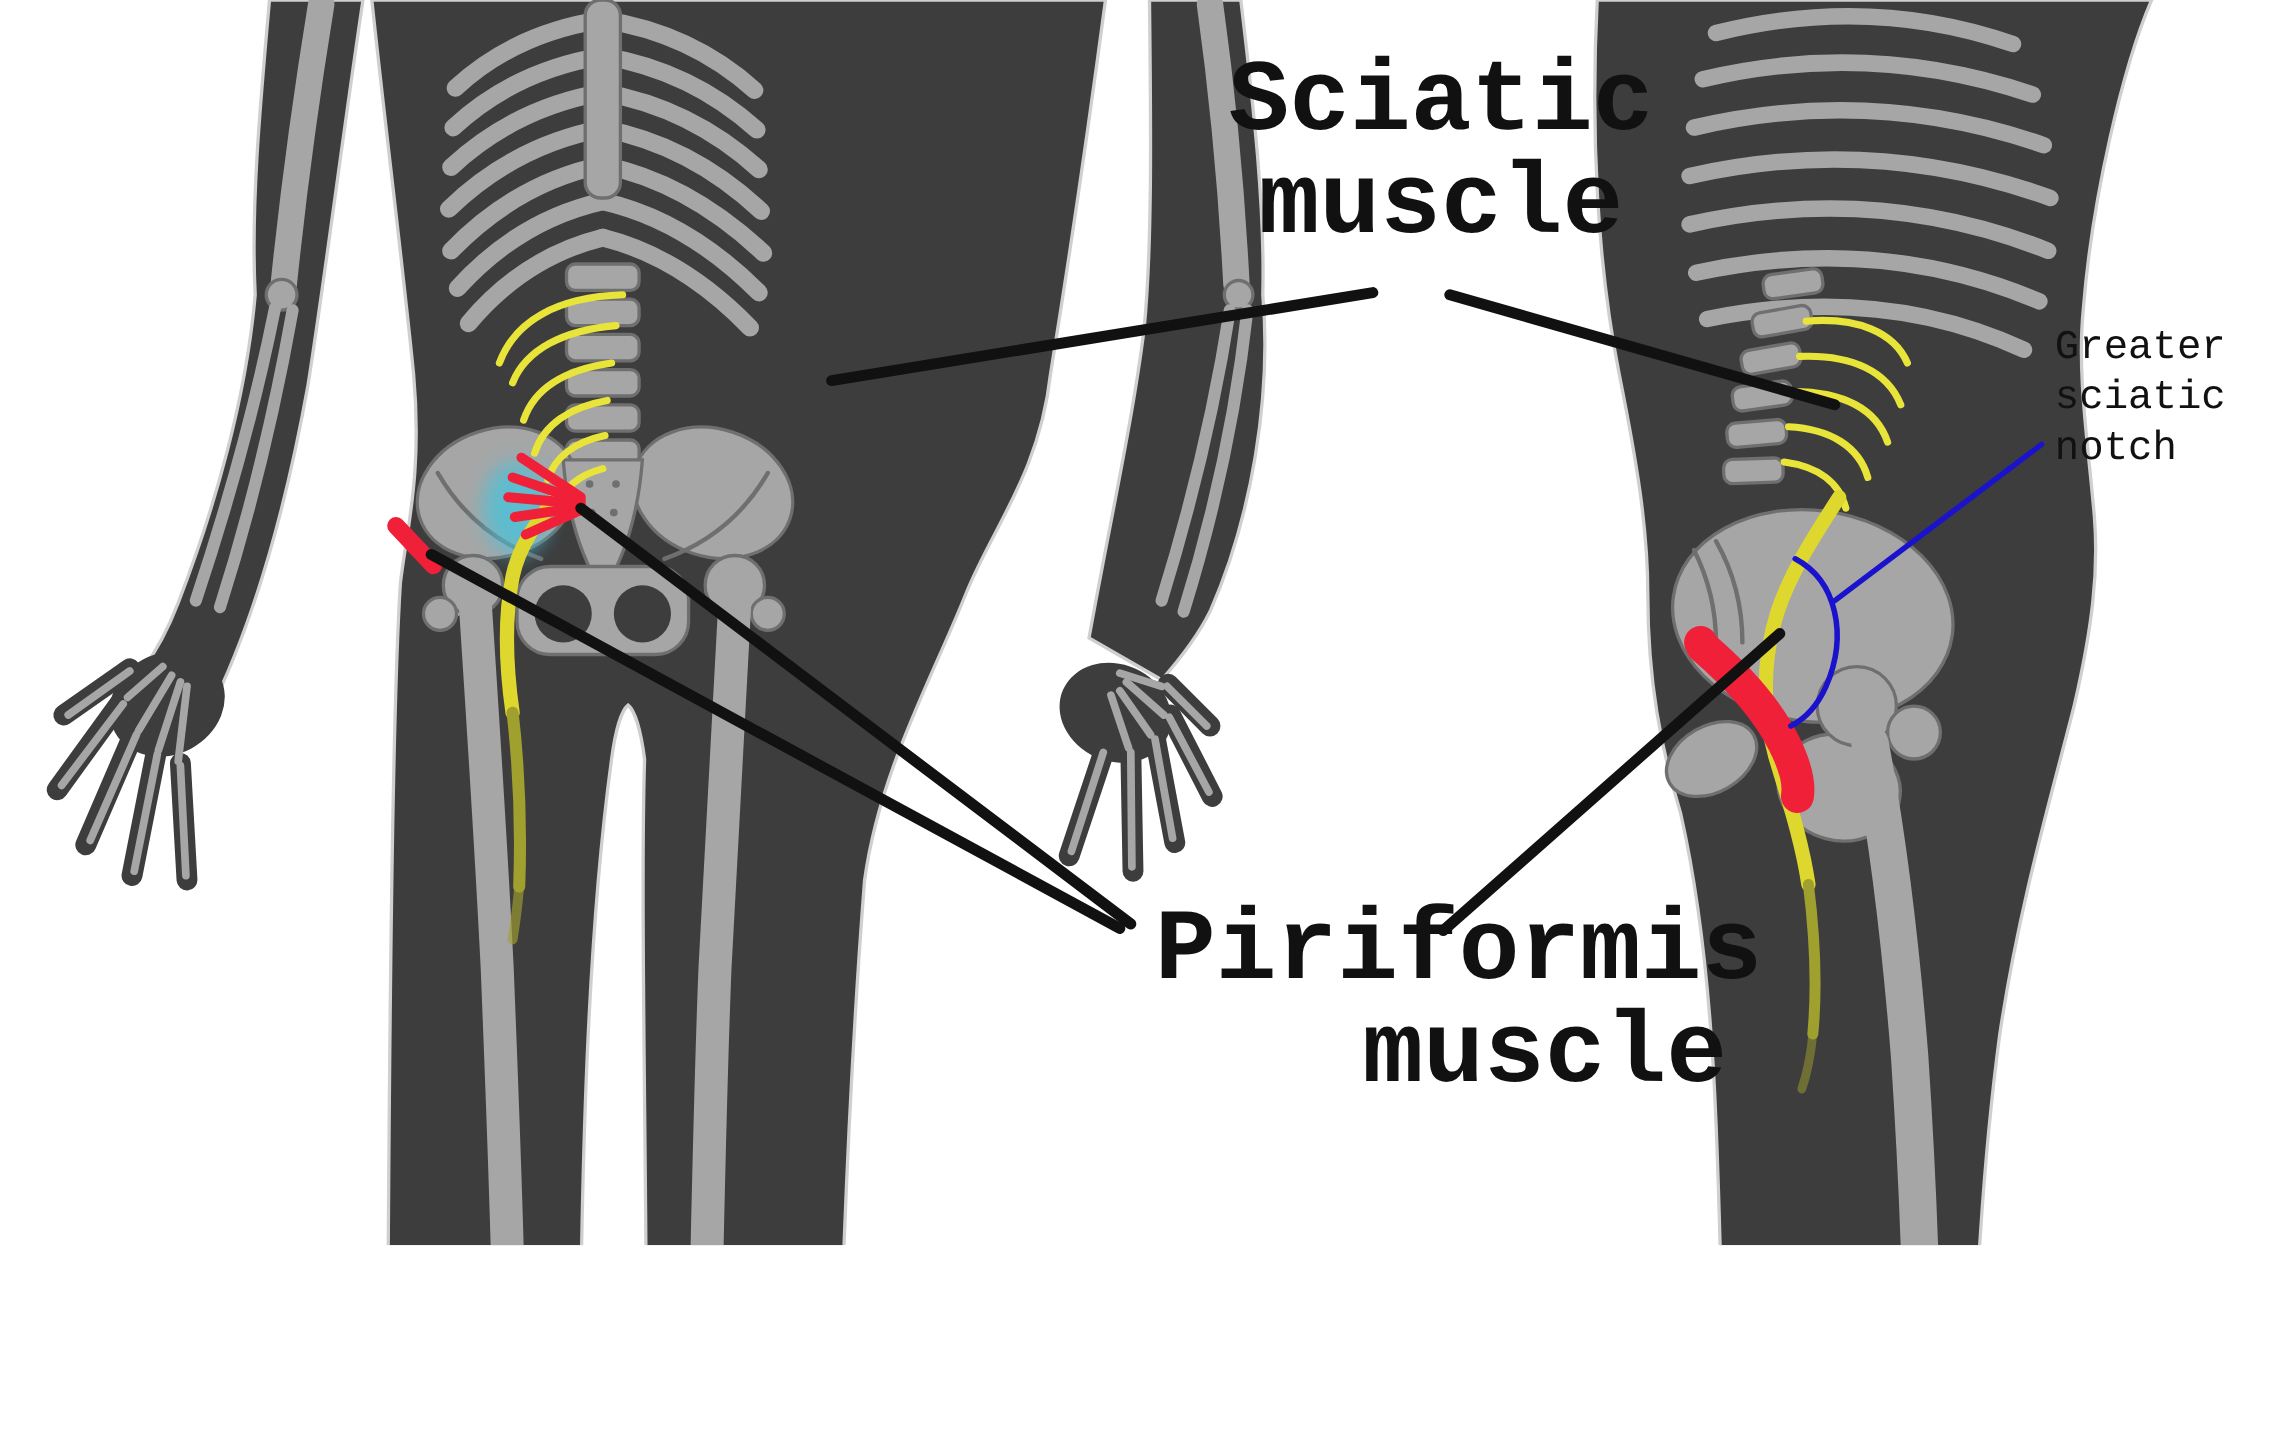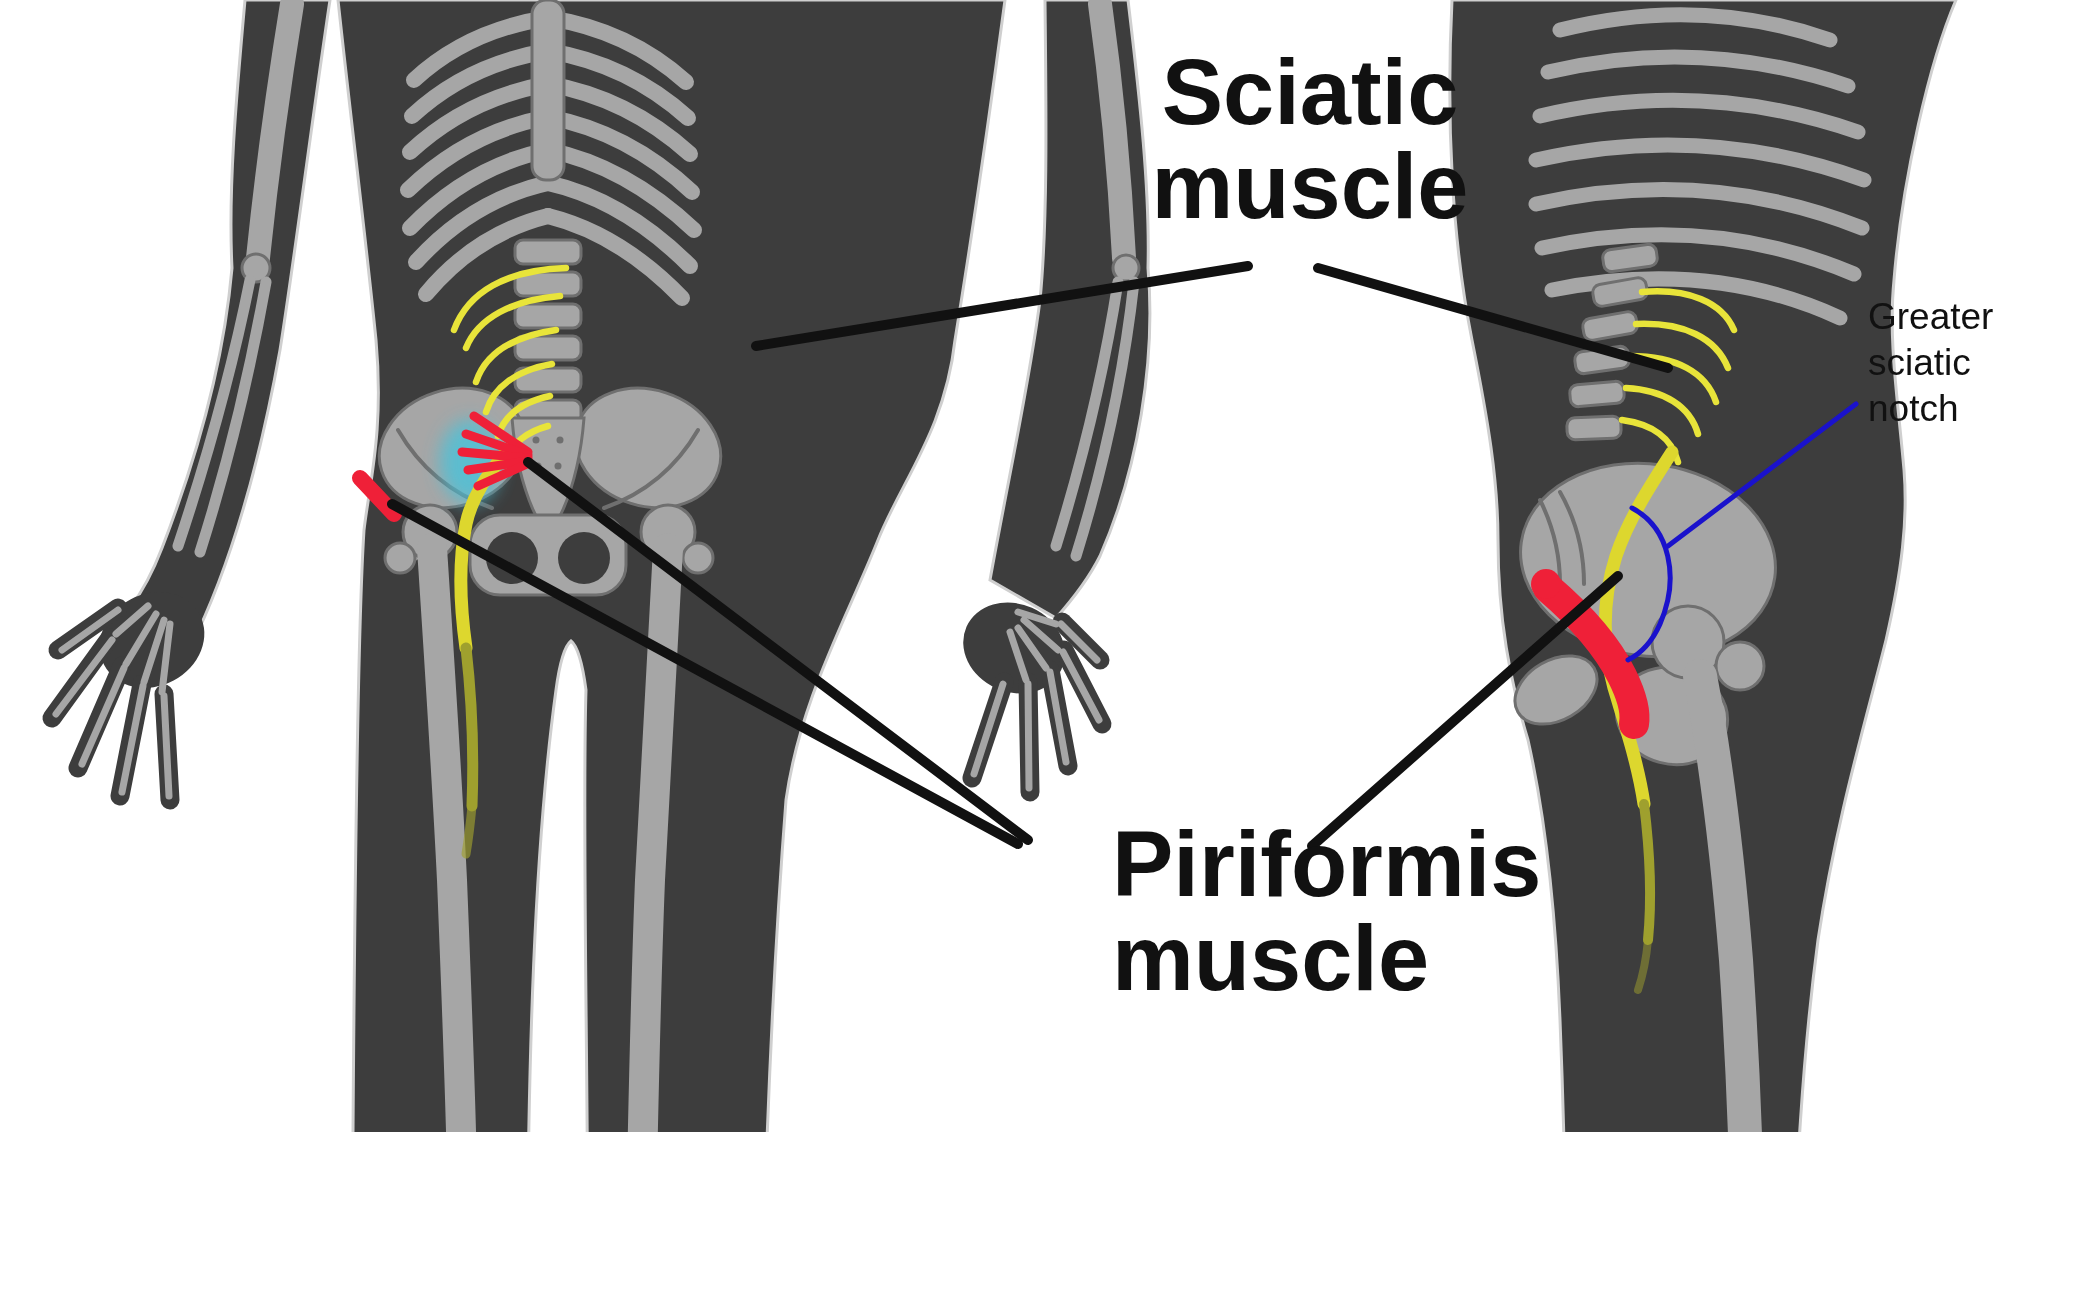--- a/index.html
+++ b/index.html
@@ -1,35 +1,35 @@
 <!DOCTYPE html>
 <html style="--background: #ffffff; --body_silhouette: #3d3d3d; --bone: #a6a6a6; --bone_outline: #6f6f6f; --nerve_yellow: #e8e43a; --nerve_olive: #9fa02e; --muscle_red: #ef2038; --highlight_cyan: #49c3da; --annotation_black: #111111; --annotation_blue: #1a12cc;"><head>
 <meta charset="utf-8">
 <style>
   html,body{margin:0;padding:0;background:#ffffff;}
   #stage{position:relative;width:2075px;height:1132px;background:var(--background,#fff);overflow:hidden;
-         font-family:Liberation Sans, sans-serif;}
+         font-family:Liberation Mono, monospace;}
   #art{position:absolute;left:0;top:0;}
   .body{fill:var(--body_silhouette,#3d3d3d);stroke:#cfcfcf;stroke-width:3;}
   .bone-f{fill:var(--bone,#a6a6a6);stroke:var(--bone_outline,#6f6f6f);stroke-width:3;}
   .bone-s{stroke:var(--bone,#a6a6a6);fill:none;stroke-linecap:round;}
   .bone-dtl{stroke:var(--bone_outline,#6f6f6f);fill:none;stroke-width:4;stroke-linecap:round;}
   .nerve{stroke:var(--nerve_yellow,#e8e43a);fill:none;stroke-linecap:round;}
   .nerve-trunk{stroke:#ddd72e;fill:none;stroke-linecap:round;}
   .nerve-olive{stroke:var(--nerve_olive,#9fa02e);fill:none;stroke-linecap:round;}
   .muscle{stroke:var(--muscle_red,#ef2038);fill:none;stroke-linecap:round;}
   .muscle-fill{fill:var(--muscle_red,#ef2038);stroke:none;}
   .ann{stroke:var(--annotation_black,#111111);stroke-width:10;stroke-linecap:round;fill:none;}
   .ann-blue{stroke:var(--annotation_blue,#1a12cc);stroke-width:5;stroke-linecap:round;fill:none;}
   .dark{fill:var(--body_silhouette,#3d3d3d);stroke:none;}
   .label{position:absolute;color:#111;}
   .label-big{font-size:92px;line-height:1.02;font-weight:600;}
   .label-small{font-size:37px;line-height:1.24;font-weight:400;}
   #sciatic-label{left:1100px;top:46px;width:420px;text-align:center;}
-  #piriformis-label{left:1112px;top:818px;width:520px;text-align:left;}
+  #piriformis-label{left:1050px;top:818px;width:520px;text-align:right;}
   #notch-label{left:1868px;top:294px;width:210px;text-align:left;}
 </style>
 </head>
 <body>
 
 <div id="stage">
 
 <svg id="art" viewBox="0 0 2075 1300" width="2075" height="1300">
   <defs>
     <filter id="blur9" x="-80%" y="-80%" width="260%" height="260%">

